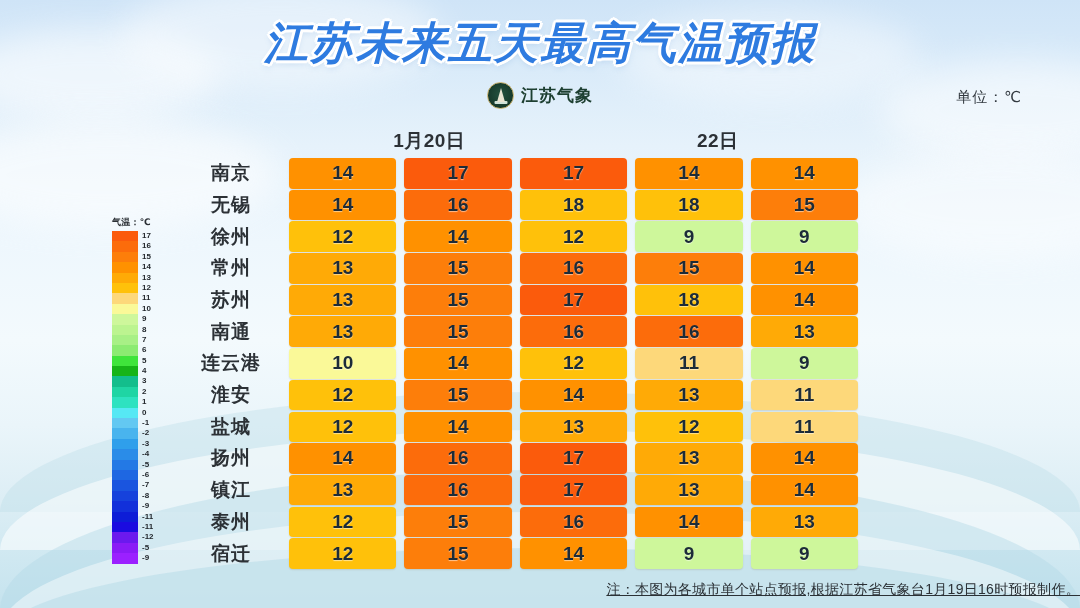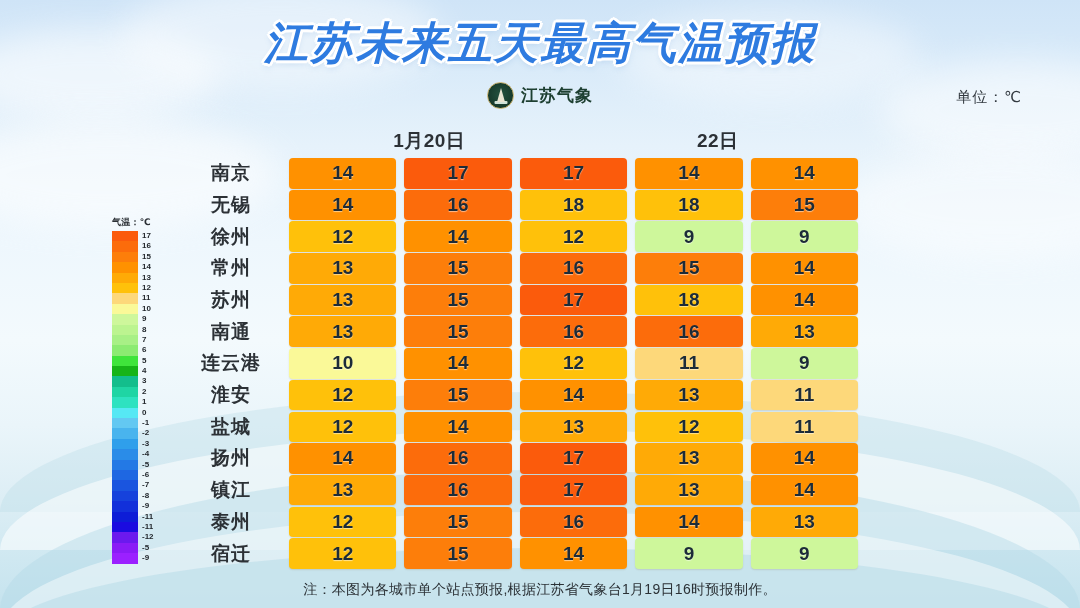--- a/index.html
+++ b/index.html
@@ -143,22 +143,22 @@
     display:flex; align-items:center; justify-content:center;
     font-size:19px; font-weight:bold;
     color:#1c2b38;
     text-shadow:0 1px 1px rgba(255,255,255,.55);
     box-shadow:0 1px 1.5px rgba(120,90,30,.16);
   }
 
   
   .footer {
     position:absolute; left:0; bottom:9px; width:1080px;
-    text-align:center;
-    font-size:14px; color:#2b3136; letter-spacing:.3px;
+    text-align:right;
+    font-size:14px; color:#2b3136; letter-spacing:.3px;text-decoration:underline;
   }
 </style>
 </head>
 <body>
 
 <div class="bg-layer">
   <div class="cloud" style="left:-40px;  top:30px;  width:260px; height:90px;  opacity:.55;"></div>
   <div class="cloud" style="left:120px;  top:-20px; width:320px; height:110px; opacity:.45;"></div>
   <div class="cloud" style="left:620px;  top:10px;  width:300px; height:95px;  opacity:.40;"></div>
   <div class="cloud" style="left:880px;  top:60px;  width:280px; height:100px; opacity:.50;"></div>

